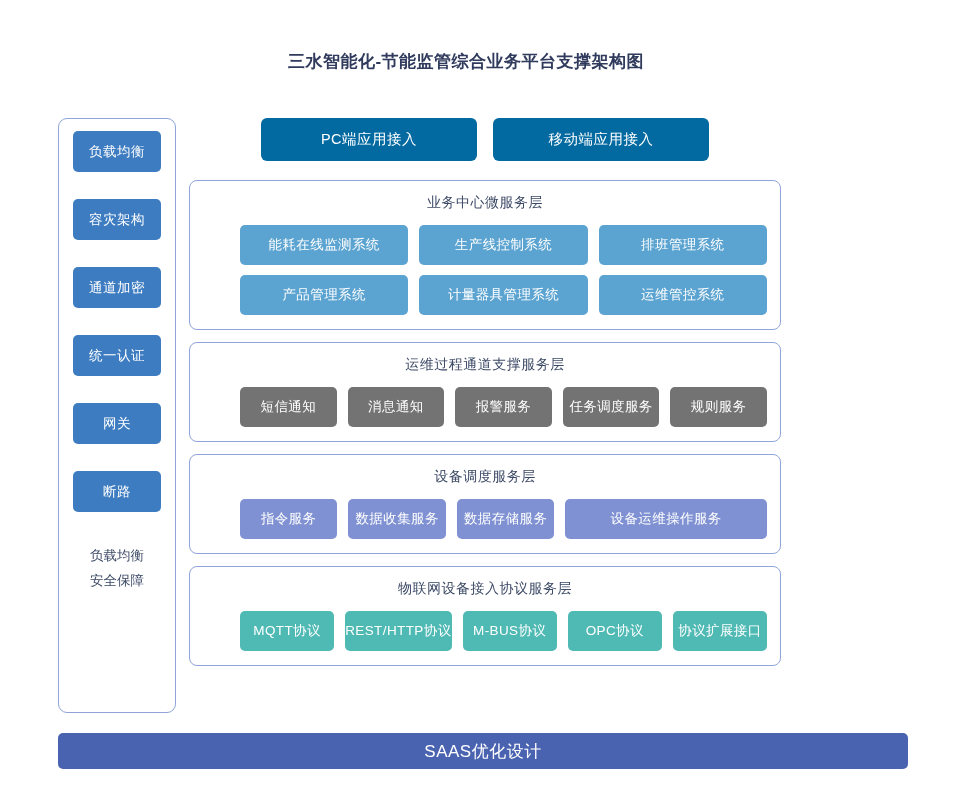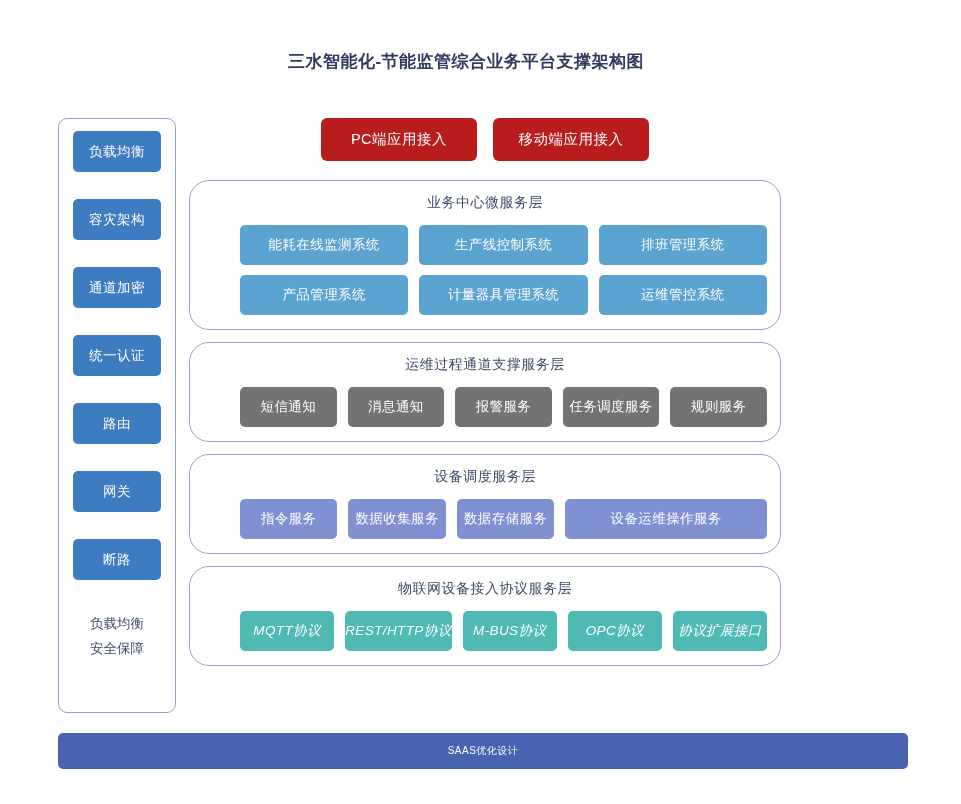--- a/index.html
+++ b/index.html
@@ -79,36 +79,36 @@
   }
 
   
   .access-row {
     display: flex;
     justify-content: center;
     gap: 16px;
     margin-bottom: 19px;
   }
   .access-chip {
-    width: 156px;
+    width: 216px;
     height: 43px;
     border-radius: 6px;
-    background: #b91c1c;
+    background: #0369a1;
     color: #ffffff;
     font-size: 14.5px;
     display: flex;
     align-items: center;
     justify-content: center;
     letter-spacing: 0.5px;
   }
 
   
   .layer {
     border: 1.4px solid #8fa4d8;
-    border-radius: 20px;
+    border-radius: 8px;
     background: #ffffff;
     padding: 13px 13px 14px 13px;
     margin-bottom: 12px;
   }
   .layer-title {
     text-align: center;
     font-size: 14px;
     color: #3d4a66;
     margin-bottom: 13px;
     letter-spacing: 0.5px;
@@ -131,53 +131,52 @@
     justify-content: center;
     letter-spacing: 0.4px;
     white-space: nowrap;
     flex: 1 1 0;
   }
   .node.wide2 { flex: 2.07 1 0; }
 
   .c-business { background: #5ba3d0; }
   .c-channel  { background: #737373; }
   .c-device   { background: #7f91d2; }
-  .c-protocol { background: #4fb9b4; font-style: italic; }
+  .c-protocol { background: #4fb9b4; }
 
   
   .saas-bar {
     position: absolute;
     left: 58px;
     top: 733px;
     width: 850px;
     height: 36px;
     border-radius: 5px;
     background: #4a63b0;
     color: #ffffff;
-    font-size: 10px;
+    font-size: 17px;
     display: flex;
     align-items: center;
     justify-content: center;
     letter-spacing: 0.5px;
   }
 </style>
 </head>
 <body>
 
 <div class="page">
 
   <div class="diagram-title">三水智能化-节能监管综合业务平台支撑架构图</div>
 
   <div class="side-panel left">
     <div style="display:contents;"></div>
   <div class="side-chip">负载均衡</div>
       <div class="side-chip">容灾架构</div>
       <div class="side-chip">通道加密</div>
       <div class="side-chip">统一认证</div>
-      <div class="side-chip">路由</div>
       <div class="side-chip">网关</div>
       <div class="side-chip">断路</div>
       <div class="side-note">
         <div>负载均衡</div>
         <div>安全保障</div>
       </div>
     </div>
 
 
   <div class="center-col">

